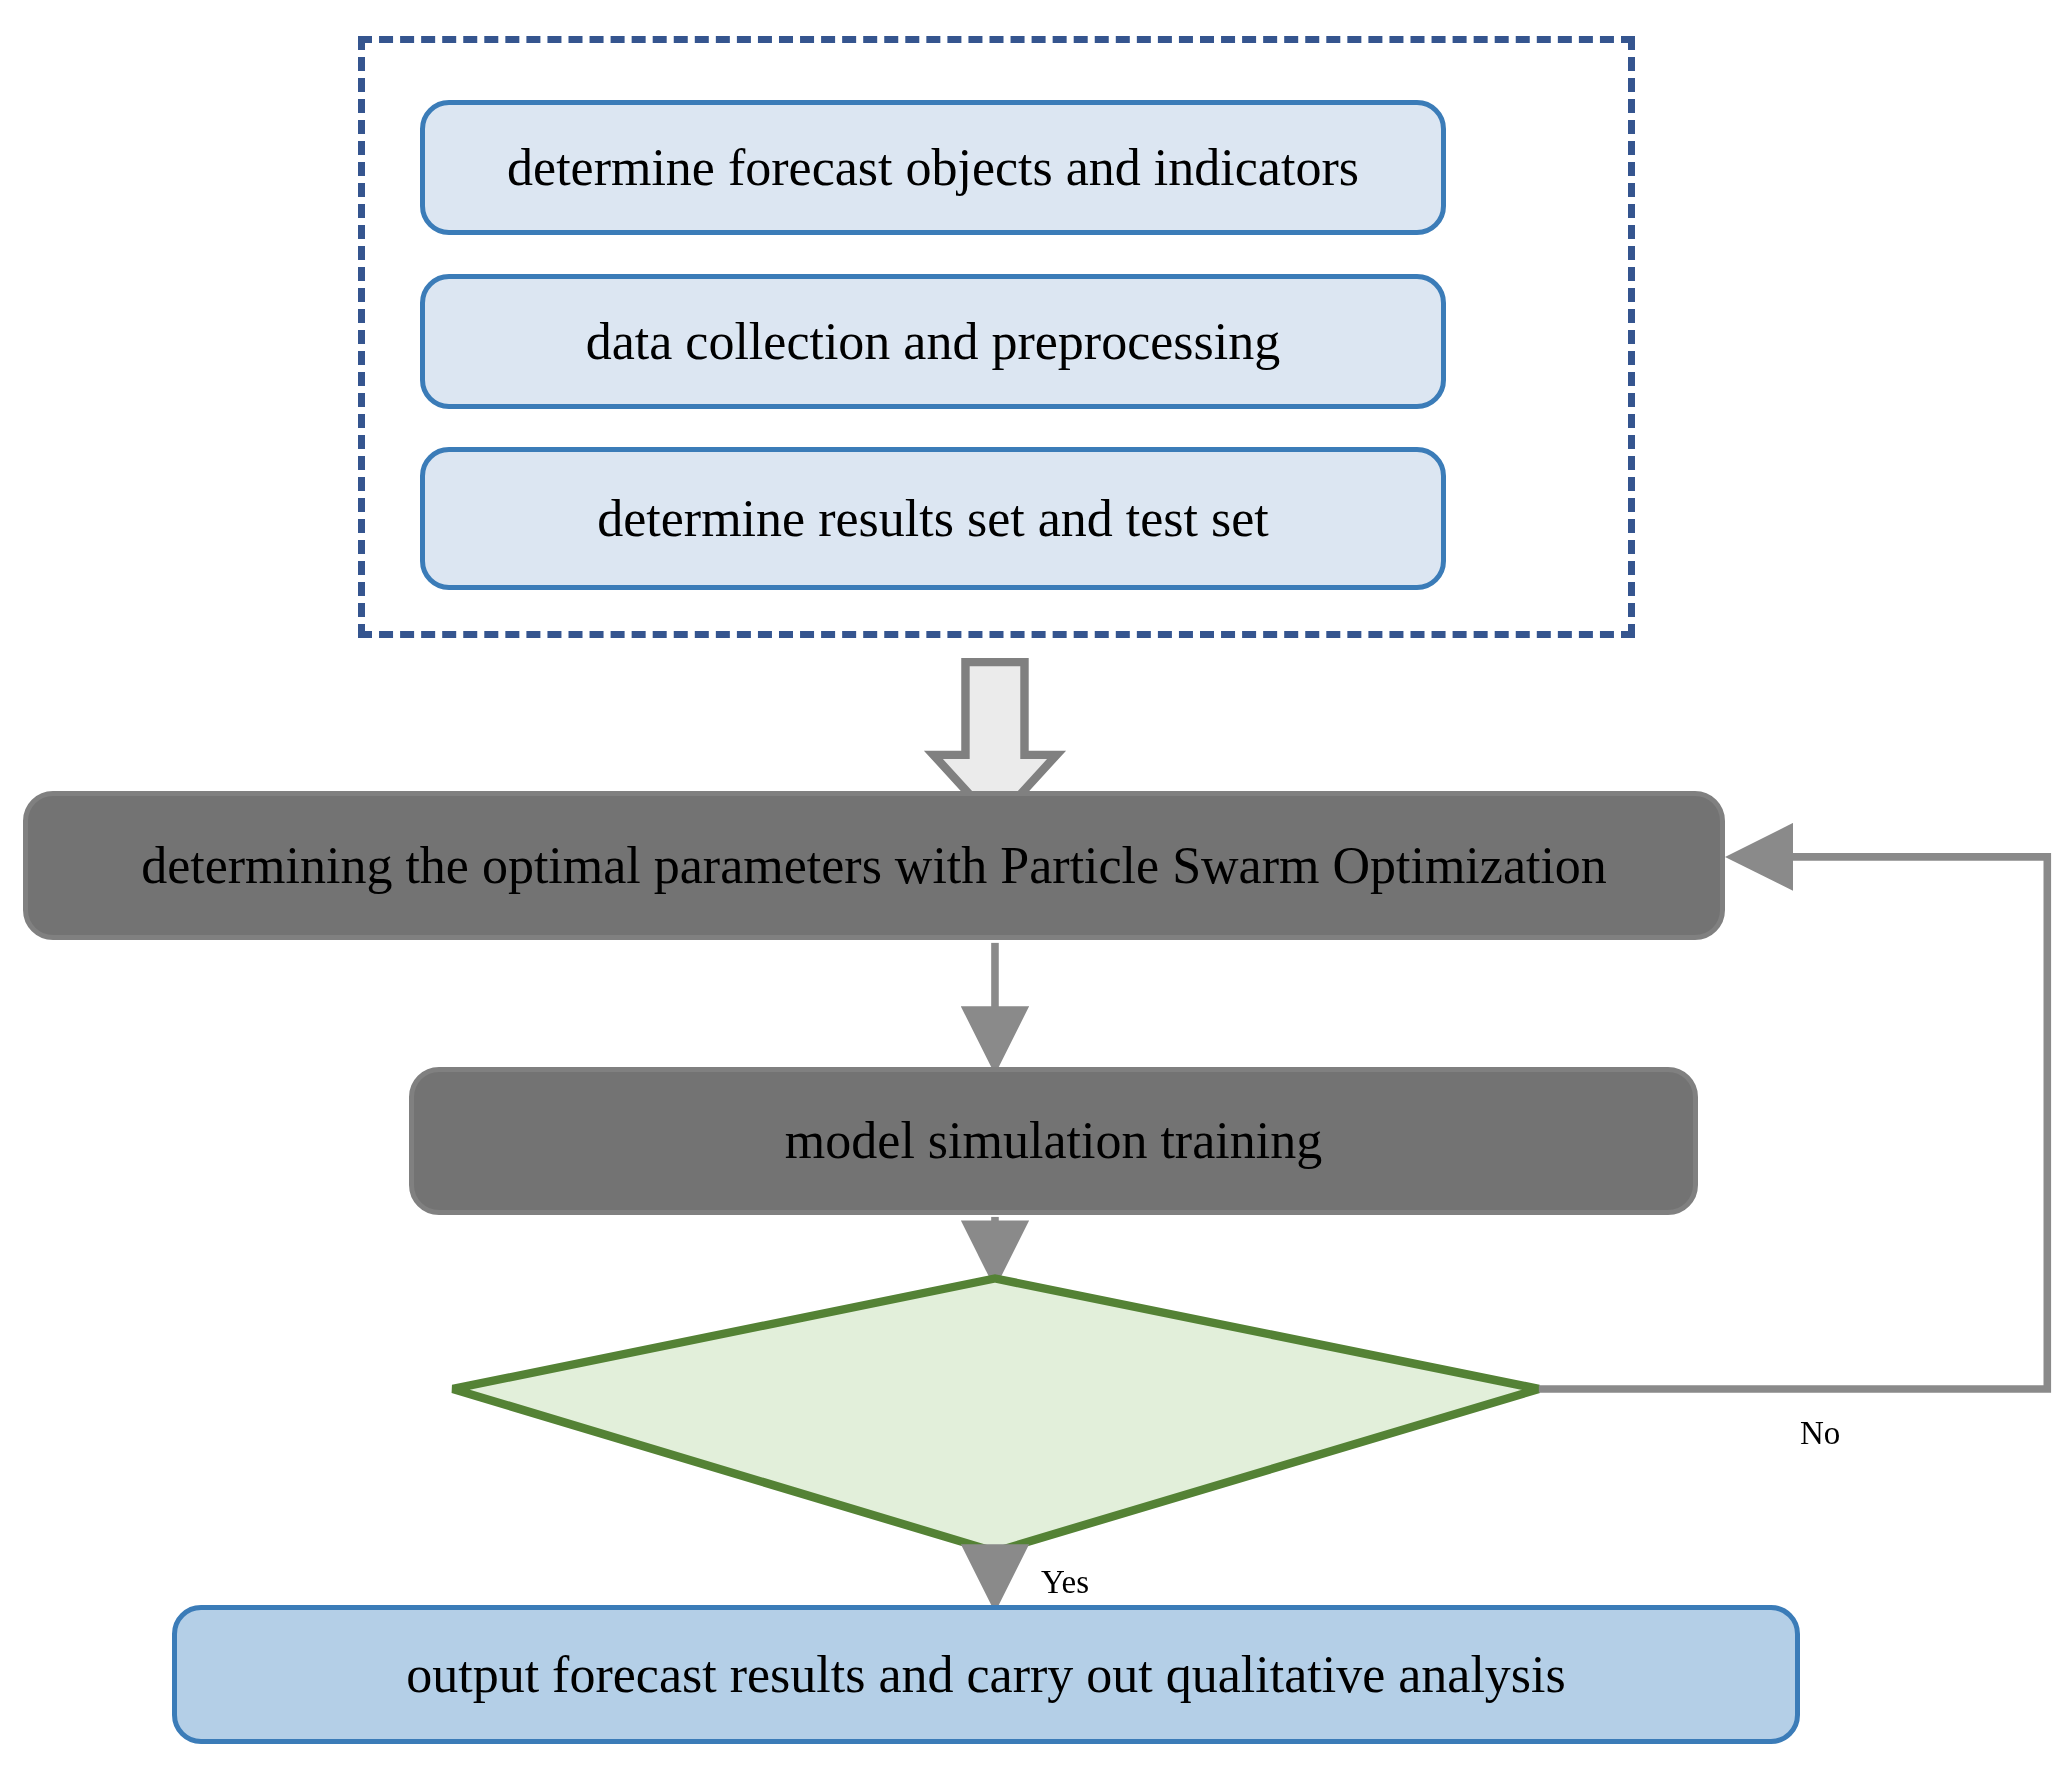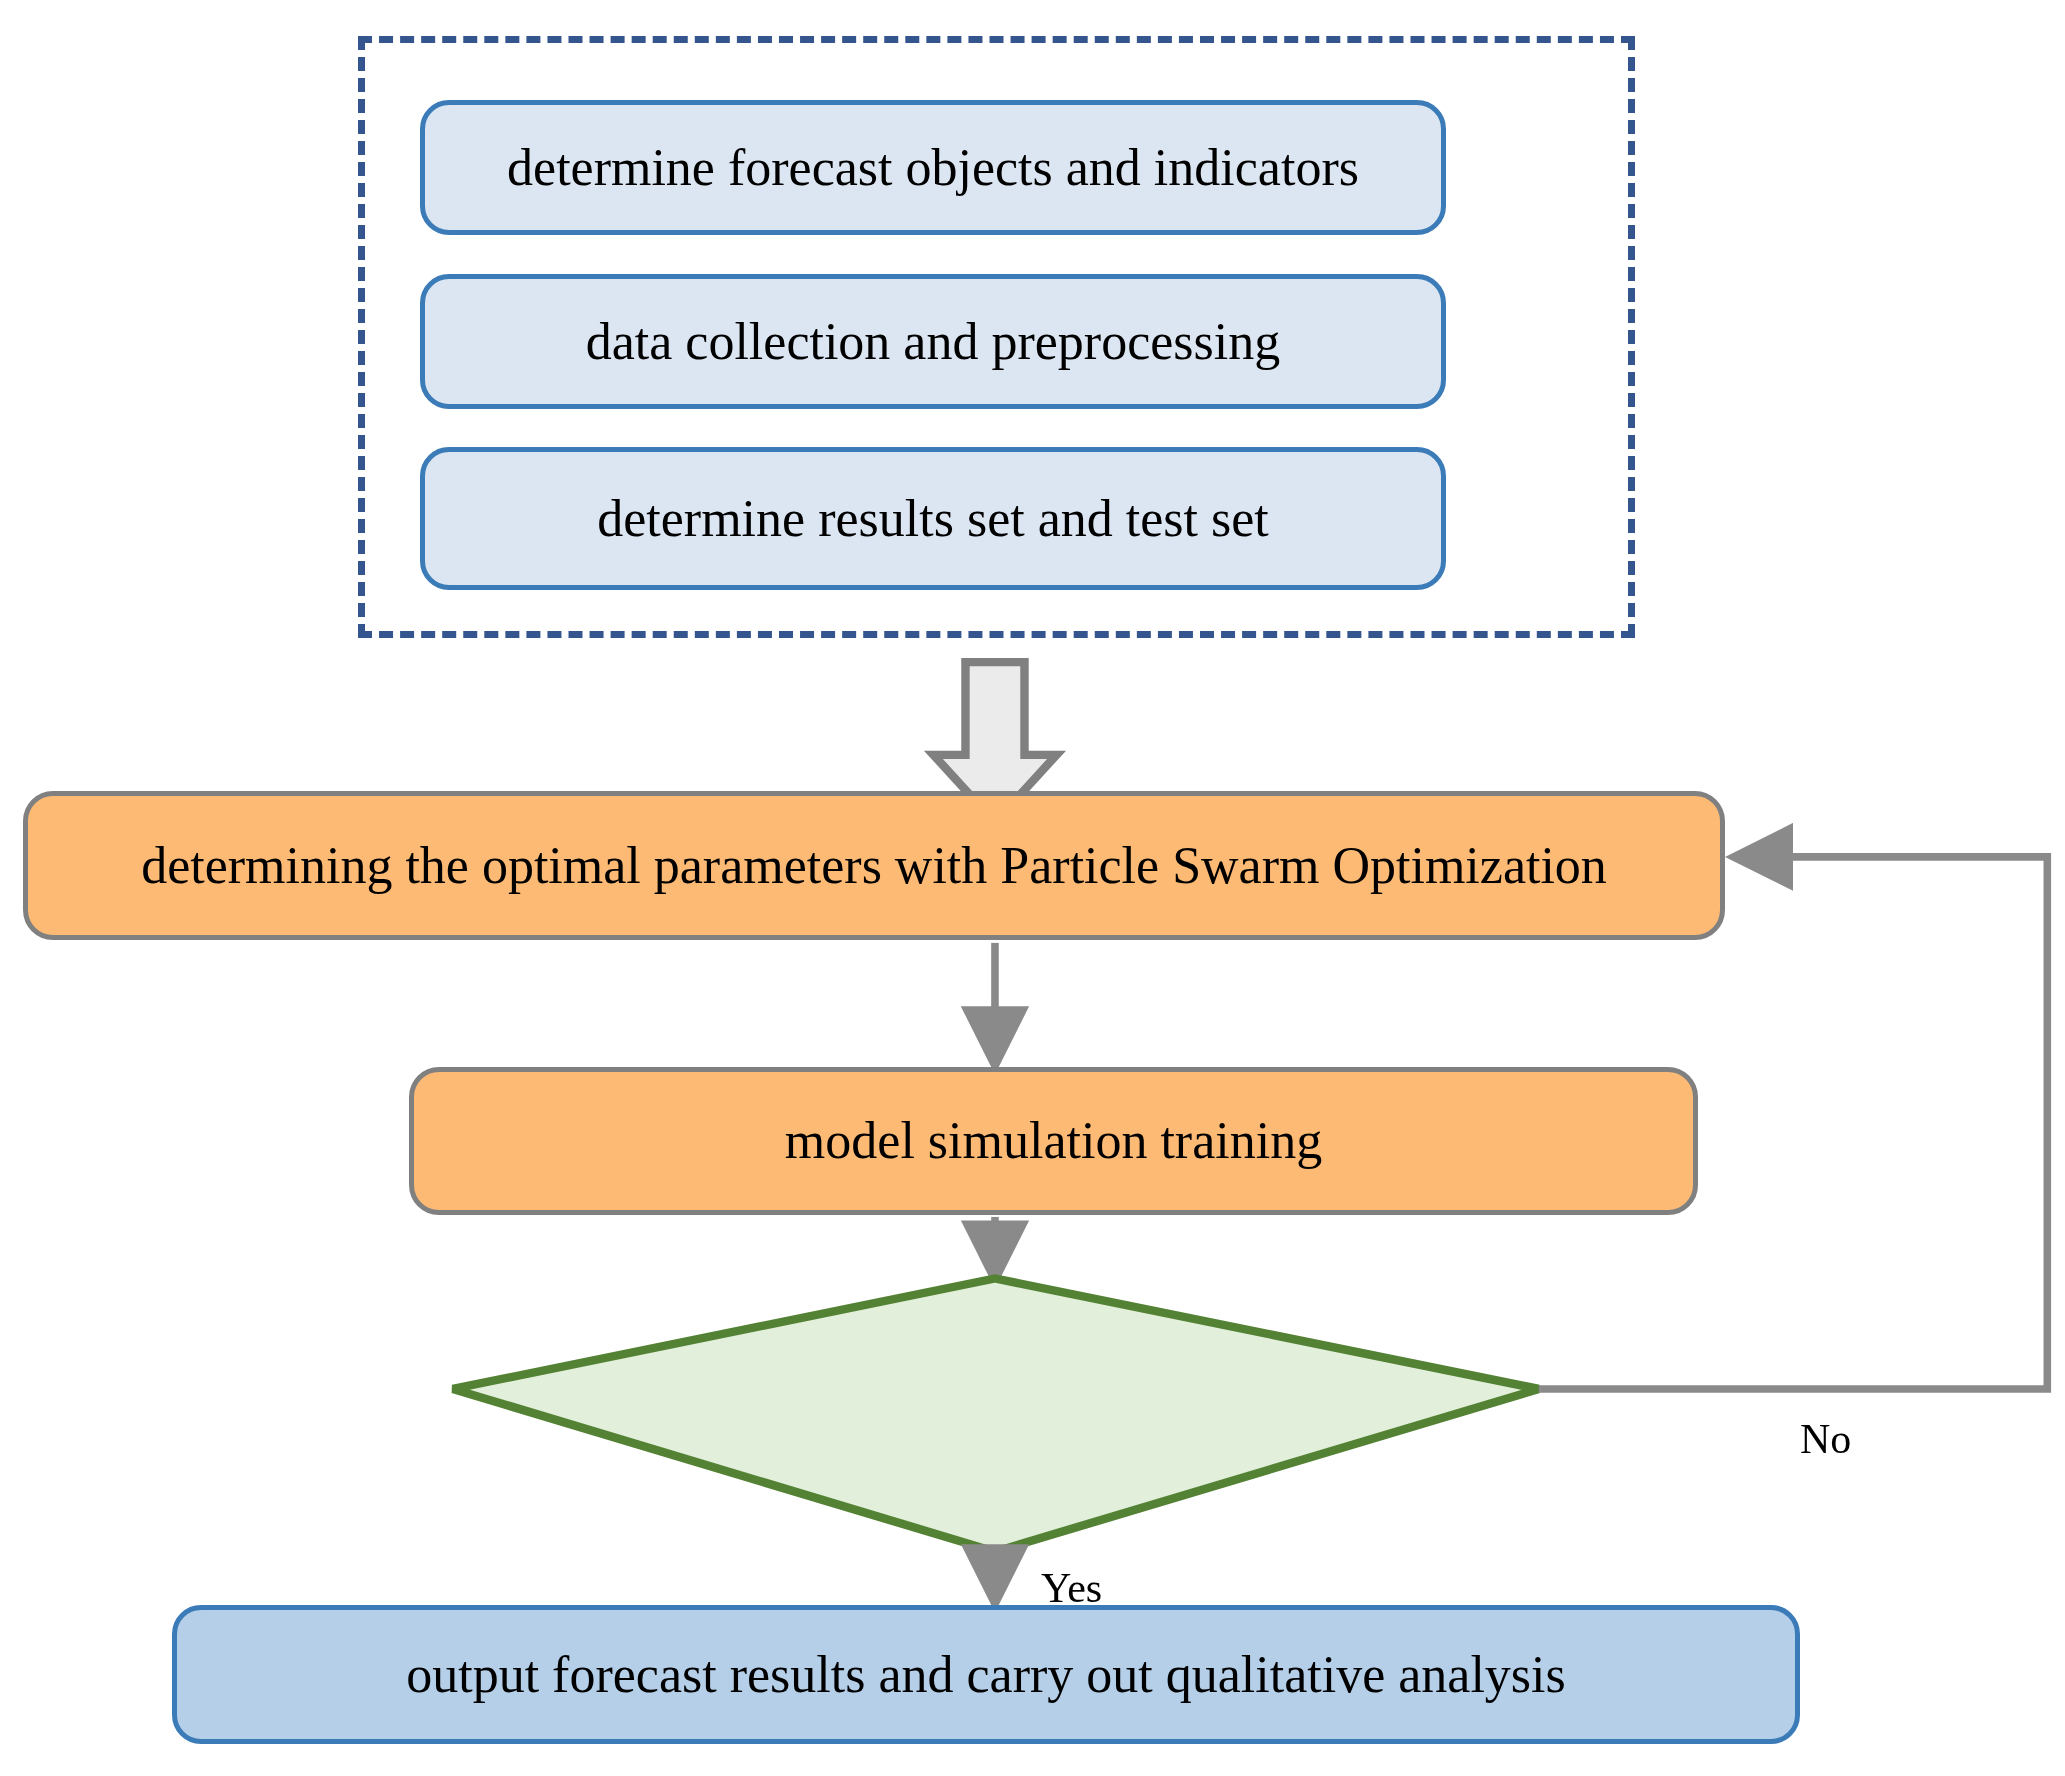--- a/index.html
+++ b/index.html
@@ -54,21 +54,21 @@
     font-size: 52px;
     left: 420px;
     width: 1026px;
   }
   #prep-box-0 { top: 100px;  height: 135px; }
   #prep-box-1 { top: 274px;  height: 135px; }
   #prep-box-2 { top: 447px;  height: 143px; }
 
   
   .process-box {
-    background: #fdba74;
+    background: #737373;
     border: 5.9px solid #808080;
     border-radius: 30px;
     font-size: 52px;
   }
   #pso-box {
     left: 23px;
     top: 791px;
     width: 1702px;
     height: 149px;
   }
@@ -100,21 +100,21 @@
     height: 139px;
     background: #b4cfe7;
     border: 5.9px solid #3b7cb8;
     border-radius: 29px;
     font-size: 52px;
   }
 
   
   .edge-label {
     position: absolute;
-    font-size: 42px;
+    font-size: 33px;
     color: #000000;
     white-space: nowrap;
   }
   #edge-label-yes { left: 1041px; top: 1564px; }
   #edge-label-no  { left: 1800px; top: 1415px; }
 </style>
 </head>
 <body>
 
 <div id="canvas">

